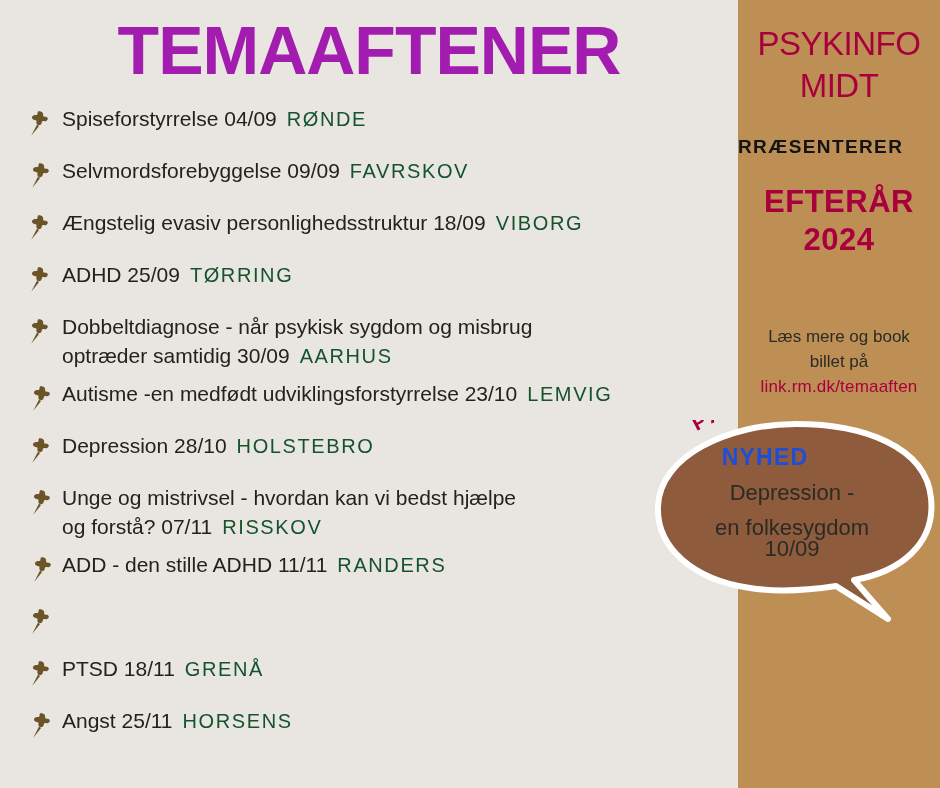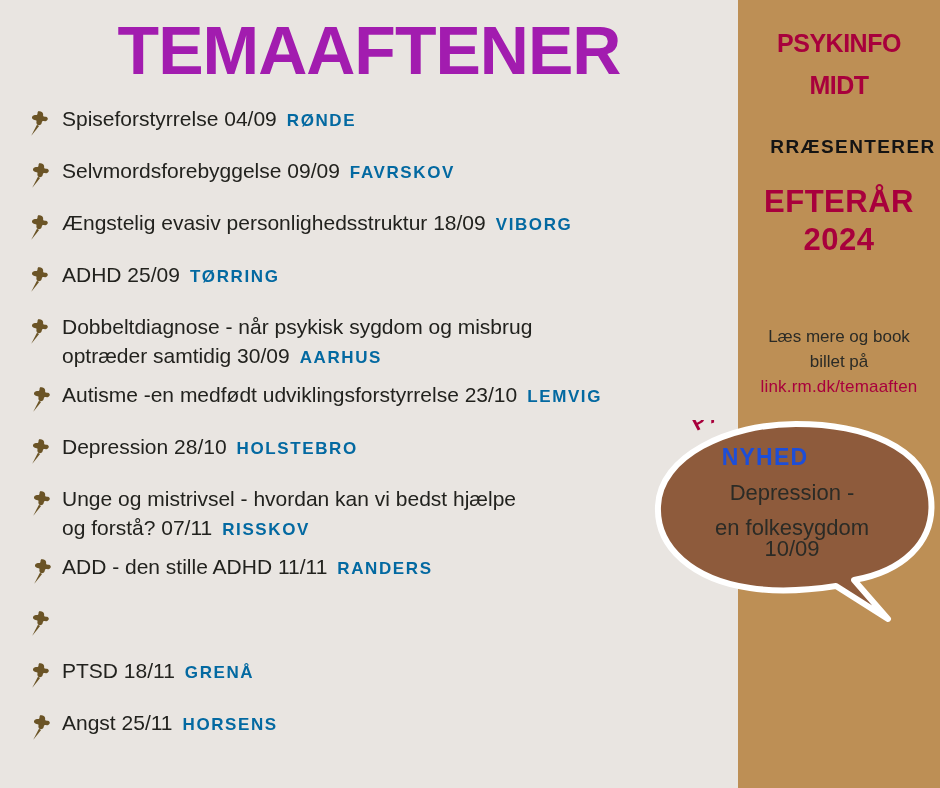--- a/index.html
+++ b/index.html
@@ -20,35 +20,33 @@
   
   #sidebar {
     position:absolute; left:738px; top:0;
     width:202px; height:788px;
     background:#BD8F55;
   }
   .sb-brand {
     position:absolute; left:0; width:202px;
     text-align:center;
     color:#A8003C;
-    font-weight:bold;
-    font-size:25px;
+    font-weight:normal;
+    font-size:33px;
     line-height:39px;
     letter-spacing:-0.5px;
   }
   #brand-line1 { top:24px; }
   #brand-line2 { top:66px; }
   #presents {
     position:absolute; left:0; top:136px; width:202px;
-    text-align:center;
     color:#141414;
     font-weight:bold;
     font-size:19px;
     letter-spacing:1.4px;
-    padding-left:28px;
   }
   .sb-season {
     position:absolute; left:0; width:202px;
     text-align:center;
     color:#A8003C;
     font-weight:bold;
     font-size:31px;
     line-height:36px;
     letter-spacing:0.5px;
   }
@@ -98,24 +96,24 @@
     width:28px; height:28px;
   }
   .evt-text {
     color:#22221E;
     font-size:21px;
     line-height:29px;
     white-space:nowrap;
   }
   .evt-line2 { padding-left:0; }
   .city {
-    color:#0369a1;
-    font-size:17px;
+    color:#14532d;
+    font-size:20px;
     letter-spacing:1.6px;
-    font-weight:bold;
+    font-weight:normal;
     margin-left:10px;
   }
   .city.tight { margin-left:2px; }
 
   
   #bubble-wrap {
     position:absolute; left:650px; top:420px;
     width:290px; height:215px;
   }
   #bubble-wrap svg { display:block; }

